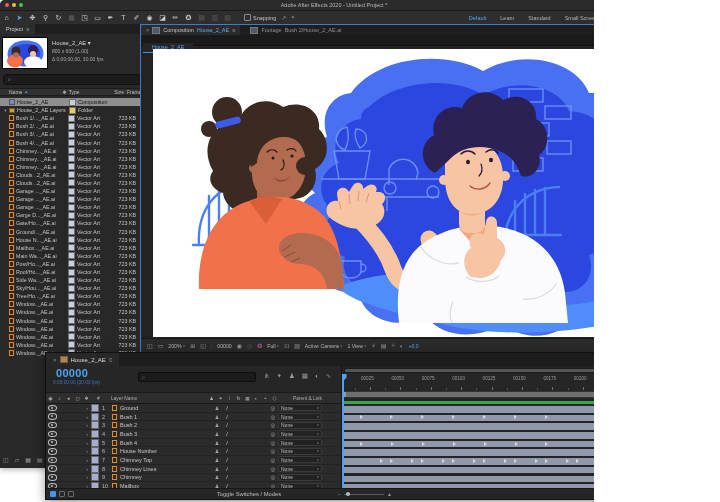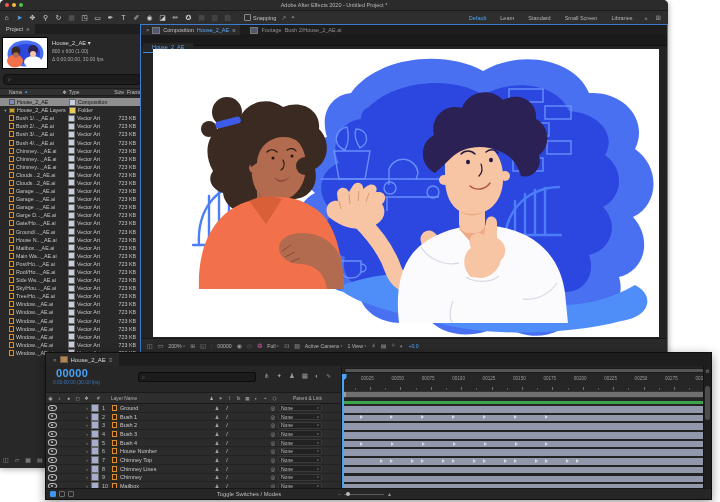--- a/index.html
+++ b/index.html
@@ -1,17 +1,17 @@
 <!DOCTYPE html>
 <html><head>
 <meta charset="utf-8">
 <style>
   html,body{margin:0;padding:0;background:#fff;}
-  #stage{position:relative;width:720px;height:502px;background:#ffffff;overflow:hidden;
-         font-family:"Liberation Sans","DejaVu Sans",sans-serif;-webkit-font-smoothing:antialiased;}
+  #stage{position:relative;width:578px;height:502px;background:#ffffff;overflow:hidden;
+         font-family:"Liberation Sans","DejaVu Sans",sans-serif;padding-left:16px;-webkit-font-smoothing:antialiased;}
   
   #appwin{position:absolute;left:0;top:0;width:668px;height:468px;background:#262626;
           border-radius:5px 5px 0 0;box-shadow:0 1px 6px rgba(0,0,0,.35);}
   #titlebar{position:absolute;left:0;top:0;width:100%;height:10px;background:#2b2b2b;
             border-bottom:1px solid #1b1b1b;border-radius:5px 5px 0 0;}
   .tl{position:absolute;top:3px;width:4px;height:4px;border-radius:50%;}
   #titletext{position:absolute;left:0;right:0;top:1.5px;text-align:center;font-size:5.5px;color:#b8b8b8;}
   #maintb{position:absolute;left:0;top:11px;width:100%;height:13px;background:#2e2e2e;
           border-bottom:1px solid #181818;display:flex;align-items:center;}
   #toollist{display:flex;align-items:center;}

